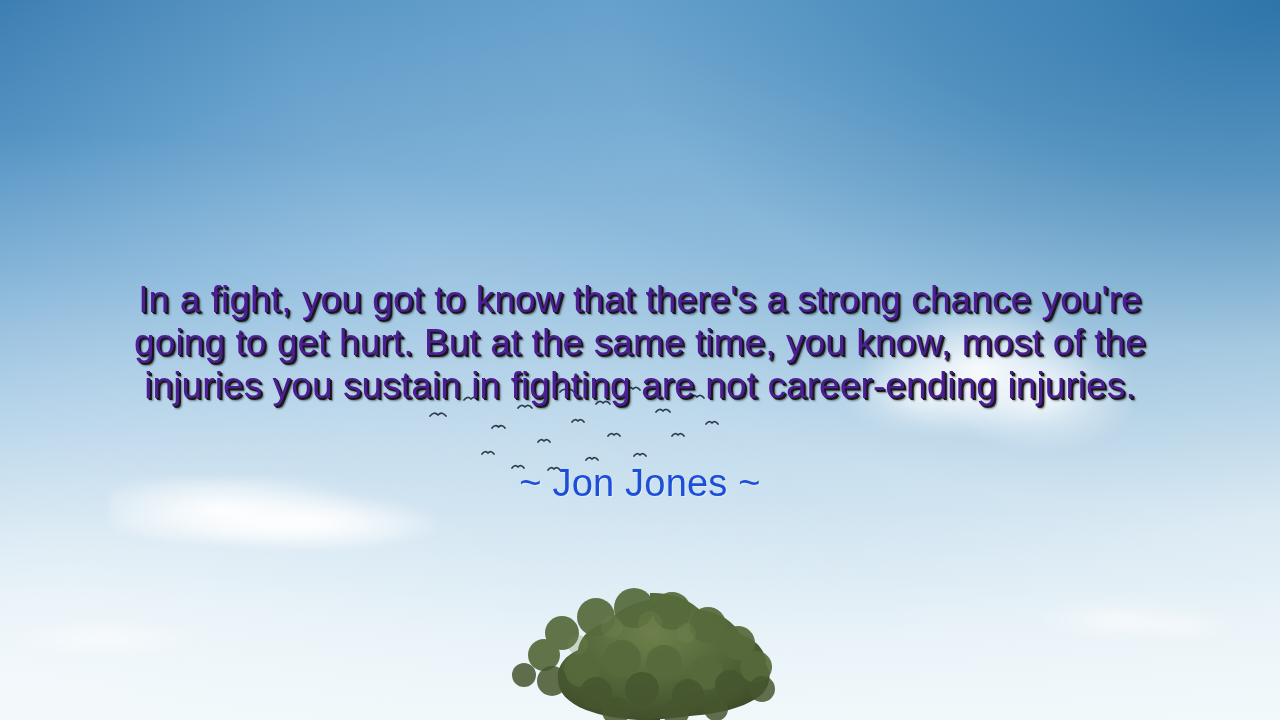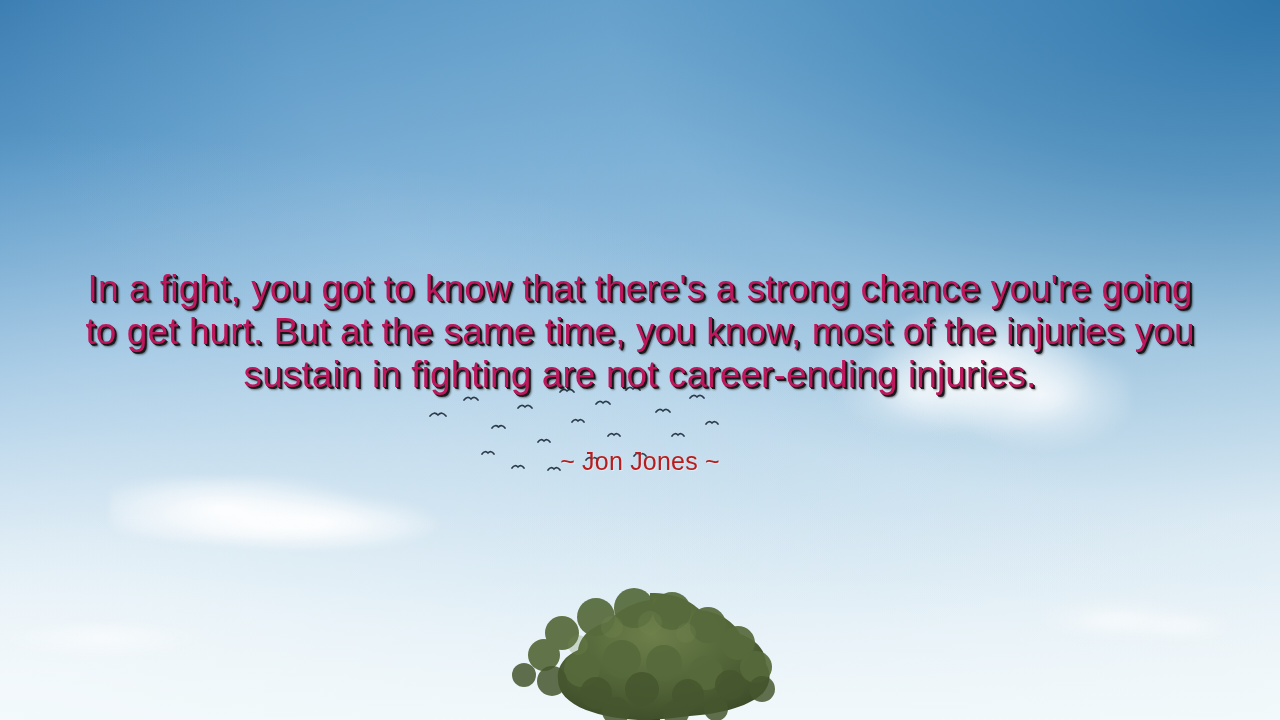--- a/index.html
+++ b/index.html
@@ -153,41 +153,41 @@
   .quote-block {
     position: absolute;
     left: 50%;
     top: 262px;
     transform: translateX(-50%);
     width: 1130px;
     text-align: center;
   }
 
   .quote-text {
-    margin: 5px;
+    margin: 16px;
     font-family: "Liberation Sans", sans-serif;
     font-size: 37px;
     line-height: 43px;
     font-weight: 400;
-    color: #be185d;
+    color: #4c1d95;
     letter-spacing: 0.1px;
     text-shadow:
        2px 2px 0 rgba(20, 20, 20, 0.92),
        1px 1px 0 rgba(20, 20, 20, 0.82),
        3px 3px 2px rgba(0, 0, 0, 0.45);
   }
 
   .attribution {
     margin: 0;
     padding-top: 40px;
     font-family: "Liberation Sans", sans-serif;
-    font-size: 25px;
+    font-size: 38px;
     line-height: 40px;
     font-weight: 400;
-    color: #b91c1c;
+    color: #1d4ed8;
     letter-spacing: 0.2px;
     text-shadow: 1px 1px 1px rgba(255, 255, 255, 0.45);
   }
 </style>
 </head>
 <body>
 
 <div id="stage">
 
   <div class="sky-base"></div>

